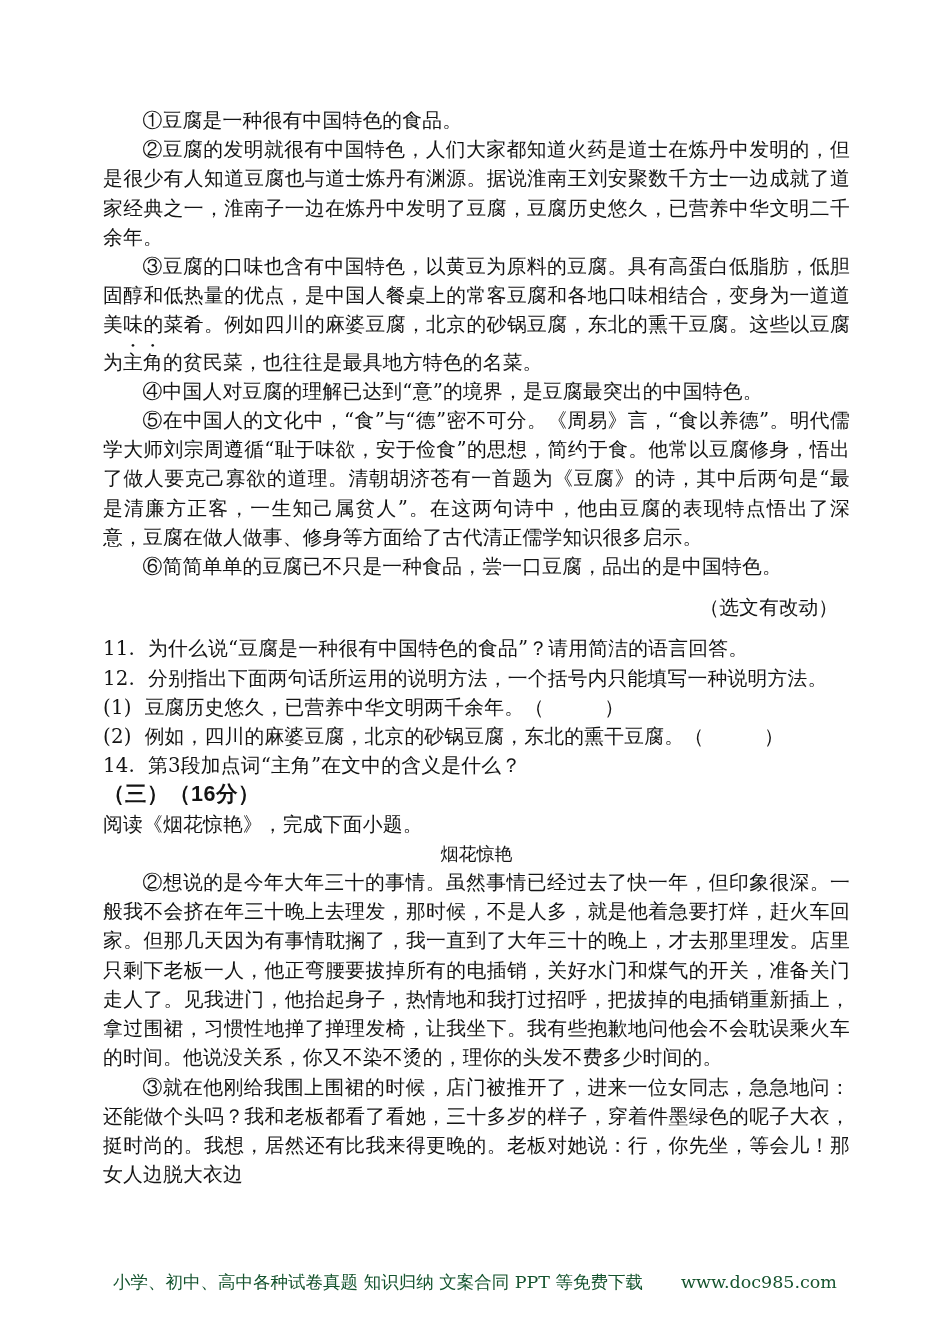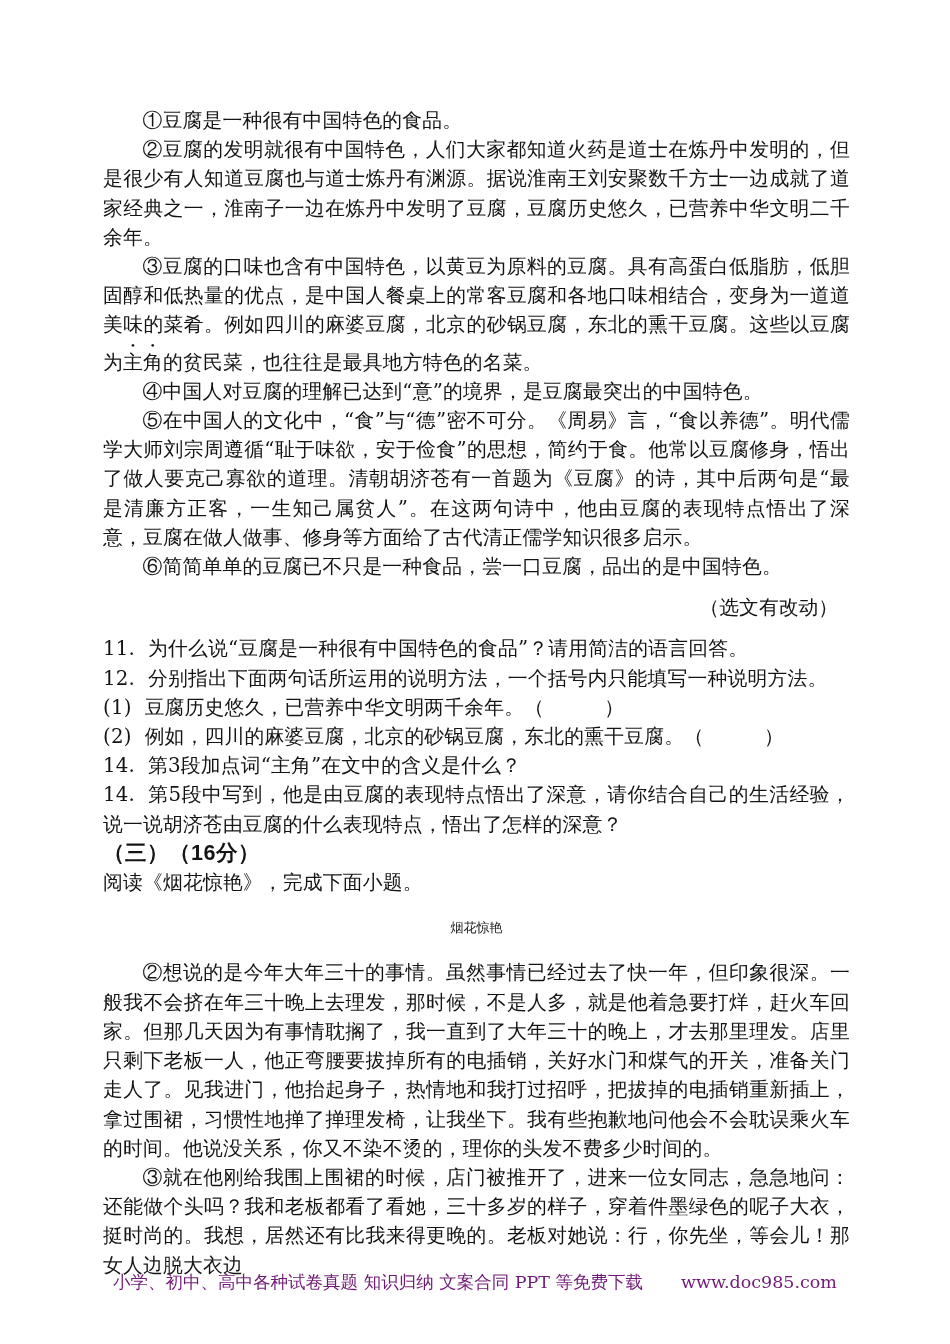--- a/index.html
+++ b/index.html
@@ -45,22 +45,22 @@
   .section-heading {
     margin: 0;
     font-family: Liberation Sans, sans-serif;
     font-weight: bold;
     font-size: 21.5px;
     line-height: 29.2px;
     letter-spacing: 0.5px;
     text-align: left;
   }
   .center-title {
-    margin: 16px;
-    font-size: 13px;
+    margin: 0;
+    font-size: 18px;
     line-height: 29.2px;
     text-align: center;
     text-indent: 0;
   }
   .emph {
     -webkit-text-emphasis: filled dot;
     -webkit-text-emphasis-position: over right;
     text-emphasis: filled dot;
     text-emphasis-position: over right;
   }
@@ -68,21 +68,21 @@
     position: absolute;
     top: 1271px;
     left: 0;
     width: 100%;
     display: flex;
     justify-content: center;
     align-items: baseline;
     gap: 38px;
     font-size: 17.5px;
     line-height: 22px;
-    color: #701a75;
+    color: #14532d;
     white-space: nowrap;
   }
 </style>
 </head>
 <body>
 
 <div class="content">
 
   <div>
     <p class="para">①豆腐是一种很有中国特色的食品。</p>
@@ -93,21 +93,20 @@
     <p class="para">⑥简简单单的豆腐已不只是一种食品，尝一口豆腐，品出的是中国特色。</p>
     <p class="attribution">（选文有改动）</p>
   </div>
 
   <div>
     <div class="question"><span class="qnum">11.</span><span>为什么说“豆腐是一种很有中国特色的食品”？请用简洁的语言回答。</span></div>
     <div class="question"><span class="qnum">12.</span><span>分别指出下面两句话所运用的说明方法，一个括号内只能填写一种说明方法。</span></div>
     <div class="question"><span class="qnum">(1)</span><span>豆腐历史悠久，已营养中华文明两千余年。（　　　）</span></div>
     <div class="question"><span class="qnum">(2)</span><span>例如，四川的麻婆豆腐，北京的砂锅豆腐，东北的熏干豆腐。（　　　）</span></div>
     <div class="question"><span class="qnum">14.</span><span>第3段加点词“主角”在文中的含义是什么？</span></div>
-    <div class="question"><span class="qnum">14.</span><span>第5段中写到，他是由豆腐的表现特点悟出了深意，请你结合自己的生活经验，说一说胡济苍由豆腐的什么表现特点，悟出了怎样的深意？</span></div>
   </div>
 
   <div>
     <h3 class="section-heading">（三）（16分）</h3>
     <p class="plain-line">阅读《烟花惊艳》，完成下面小题。</p>
     <p class="center-title">烟花惊艳</p>
     <p class="para">②想说的是今年大年三十的事情。虽然事情已经过去了快一年，但印象很深。一般我不会挤在年三十晚上去理发，那时候，不是人多，就是他着急要打烊，赶火车回家。但那几天因为有事情耽搁了，我一直到了大年三十的晚上，才去那里理发。店里只剩下老板一人，他正弯腰要拔掉所有的电插销，关好水门和煤气的开关，准备关门走人了。见我进门，他抬起身子，热情地和我打过招呼，把拔掉的电插销重新插上，拿过围裙，习惯性地掸了掸理发椅，让我坐下。我有些抱歉地问他会不会耽误乘火车的时间。他说没关系，你又不染不烫的，理你的头发不费多少时间的。</p>
     <p class="para">③就在他刚给我围上围裙的时候，店门被推开了，进来一位女同志，急急地问：还能做个头吗？我和老板都看了看她，三十多岁的样子，穿着件墨绿色的呢子大衣，挺时尚的。我想，居然还有比我来得更晚的。老板对她说：行，你先坐，等会儿！那女人边脱大衣边</p>
   </div>
 

